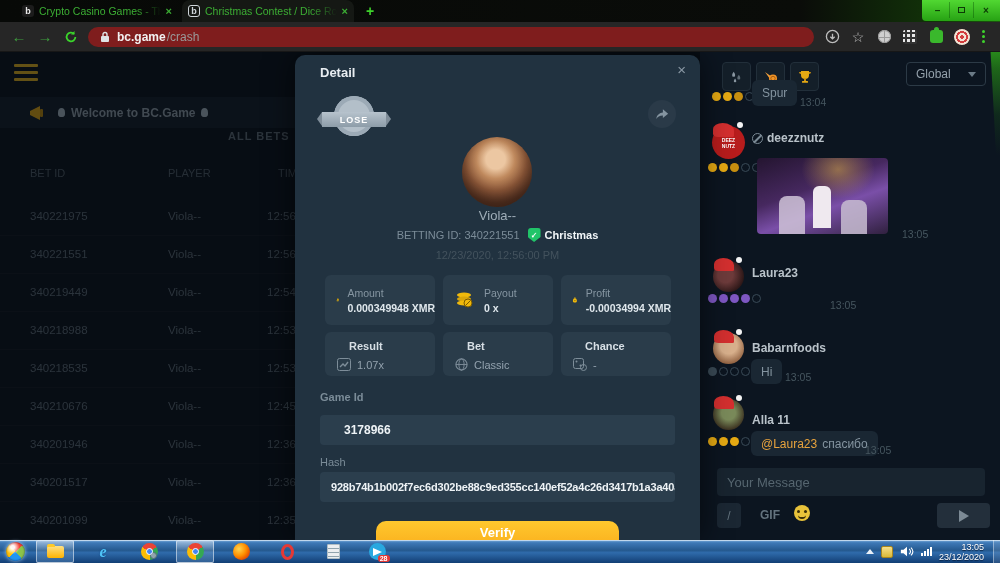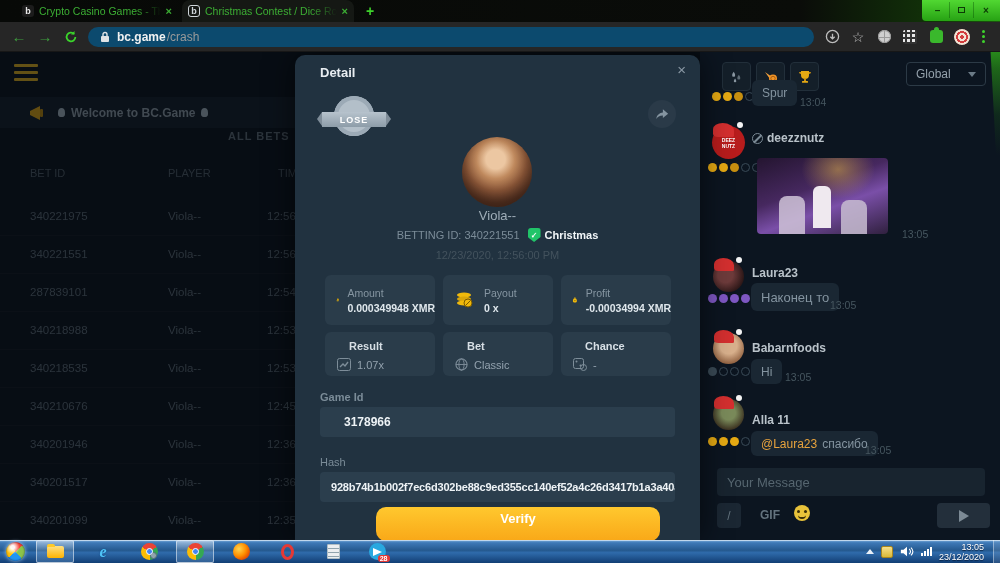--- a/index.html
+++ b/index.html
@@ -30,21 +30,21 @@
   .restore-glyph { width:7px; height:6px; border:1px solid #0c3a06; background:transparent; position:relative; }
   .green-tail { position:absolute; right:0; top:21px; width:13px; height:135px; z-index:25;
     background:linear-gradient(180deg,rgba(60,210,30,.95),rgba(45,170,20,.55) 35%,rgba(30,120,15,.2) 70%,transparent);
     clip-path:polygon(15% 0,100% 0,100% 100%,70% 100%); }
 
   
   .toolbar { position:absolute; top:22px; left:0; width:100%; height:30px; background:#262626;
     border-bottom:1px solid #171717; z-index:40; display:flex; align-items:center; }
   .nav-arrow { font-size:15px; color:#3f9f3f; width:26px; text-align:center; }
   .reload-icon { width:26px; display:flex; justify-content:center; }
-  .urlbar { margin-left:4px; width:726px; height:20px; background:#0c4a6e; border-radius:10px;
+  .urlbar { margin-left:4px; width:726px; height:20px; background:#7f1d1d; border-radius:10px;
     display:flex; align-items:center; padding:0 12px; gap:7px; }
   .url-domain { color:#f1f1f1; font-size:12px; font-weight:bold; }
   .url-path { color:#9a9a9a; font-size:12px; margin-left:-6px; }
   .tb-icons { display:flex; align-items:center; gap:10px; margin-left:10px; }
   .tb-ic { width:16px; height:16px; display:flex; align-items:center; justify-content:center; }
   .star { color:#bdbdbd; font-size:14px; }
   .globe-ic { width:13px; height:13px; border-radius:50%; background:#cfcfcf;
     box-shadow:inset 0 0 0 1px #9a9a9a; position:relative; overflow:hidden; }
   .globe-ic::before { content:''; position:absolute; left:50%; top:0; width:1px; height:100%; background:#9a9a9a; }
   .globe-ic::after { content:''; position:absolute; top:50%; left:0; height:1px; width:100%; background:#9a9a9a; }
@@ -115,23 +115,23 @@
   .stat-label { color:#8696a2; font-size:10.5px; margin-bottom:3px; }
   .stat-value { color:#dfe7ec; font-size:10.5px; font-weight:bold; white-space:nowrap; }
   .row2 .stat-label { color:#d7dfe5; font-weight:bold; font-size:11px; margin-bottom:6px;padding-left:12px; }
   .row2 .stat-line { display:flex; align-items:center; gap:6px; }
   .row2 .stat-value { color:#93a2ae; font-weight:normal; font-size:11px; }
 
   .field-label { position:absolute; left:25px; color:#7b8c98; font-size:11px; }
   .fl1 { top:336px;font-weight:bold; } .fl2 { top:401px; }
   .field-box { position:absolute; left:25px; width:355px; height:30px; background:#2b3e4d; border-radius:4px;
     color:#eef3f6; font-weight:bold; display:flex; align-items:center; overflow:hidden; white-space:nowrap; }
-  .fb1 { top:352px; font-size:12px; padding-left:24px; }
+  .fb1 { top:360px; font-size:12px; padding-left:24px; }
   .fb2 { top:417px; font-size:11px; padding-left:11px; letter-spacing:-0.2px; }
-  .verify-btn { position:absolute; left:81px; top:452px; width:284px; height:34px; border-radius:10px;
+  .verify-btn { position:absolute; left:81px; top:466px; width:243px; height:34px; border-radius:10px;
     background:linear-gradient(180deg,#ffc82e,#f9a818); color:#fff; font-size:13px; font-weight:bold;
     display:flex; align-items:flex-start; justify-content:center; padding-top:4px; }
 
   
   .chat { position:absolute; left:700px; top:0; right:0; height:100%; background:#0c1520; overflow:hidden; }
   .chat-btn { position:absolute; top:10px; width:29px; height:29px; background:#141f29; border:1px solid #222f3a;
     border-radius:4px; display:flex; align-items:center; justify-content:center; }
   .cb1 { left:22px; } .cb2 { left:56px; } .cb3 { left:90px; }
   .room-dd { position:absolute; left:206px; top:10px; width:80px; height:24px; border:1px solid #2c3a46;
     border-radius:4px; display:flex; align-items:center; justify-content:space-between; padding:0 9px; }
@@ -329,21 +329,21 @@
             <span class="bt-id">340221975</span>
             <span class="bt-player">Viola--</span>
             <span class="bt-time">12:56:2</span>
           </div>
         <div class="bt-row">
             <span class="bt-id">340221551</span>
             <span class="bt-player">Viola--</span>
             <span class="bt-time">12:56:1</span>
           </div>
         <div class="bt-row">
-            <span class="bt-id">287839101</span>
+            <span class="bt-id">340219449</span>
             <span class="bt-player">Viola--</span>
             <span class="bt-time">12:54:3</span>
           </div>
         <div class="bt-row">
             <span class="bt-id">340218988</span>
             <span class="bt-player">Viola--</span>
             <span class="bt-time">12:53:2</span>
           </div>
         <div class="bt-row">
             <span class="bt-id">340218535</span>
@@ -433,21 +433,20 @@
       <div class="chat-name" style="left:52px; top:214px;">
           <span>Laura23</span>
         </div>
       <div class="badge-dots" style="left:8px; top:242px;">
         <span class="bd bd-purple"></span>
           <span class="bd bd-purple"></span>
           <span class="bd bd-purple"></span>
           <span class="bd bd-purple"></span>
           <span class="bd bd-out"></span>
       </div>
-      <div class="msg-bubble" style="left:51px; top:231px; height:28px; font-size:13px;">Наконец то</div>
       <div class="msg-time" style="left:130px; top:247px;">13:05</div>
 
       <div class="chat-avatar av-babarn" style="left:13px; top:281px; width:31px; height:31px;"></div>
       <div class="chat-name" style="left:52px; top:289px;">
           <span>Babarnfoods</span>
         </div>
       <div class="badge-dots" style="left:8px; top:315px;">
         <span class="bd bd-dark"></span>
           <span class="bd bd-out"></span>
           <span class="bd bd-out"></span>

